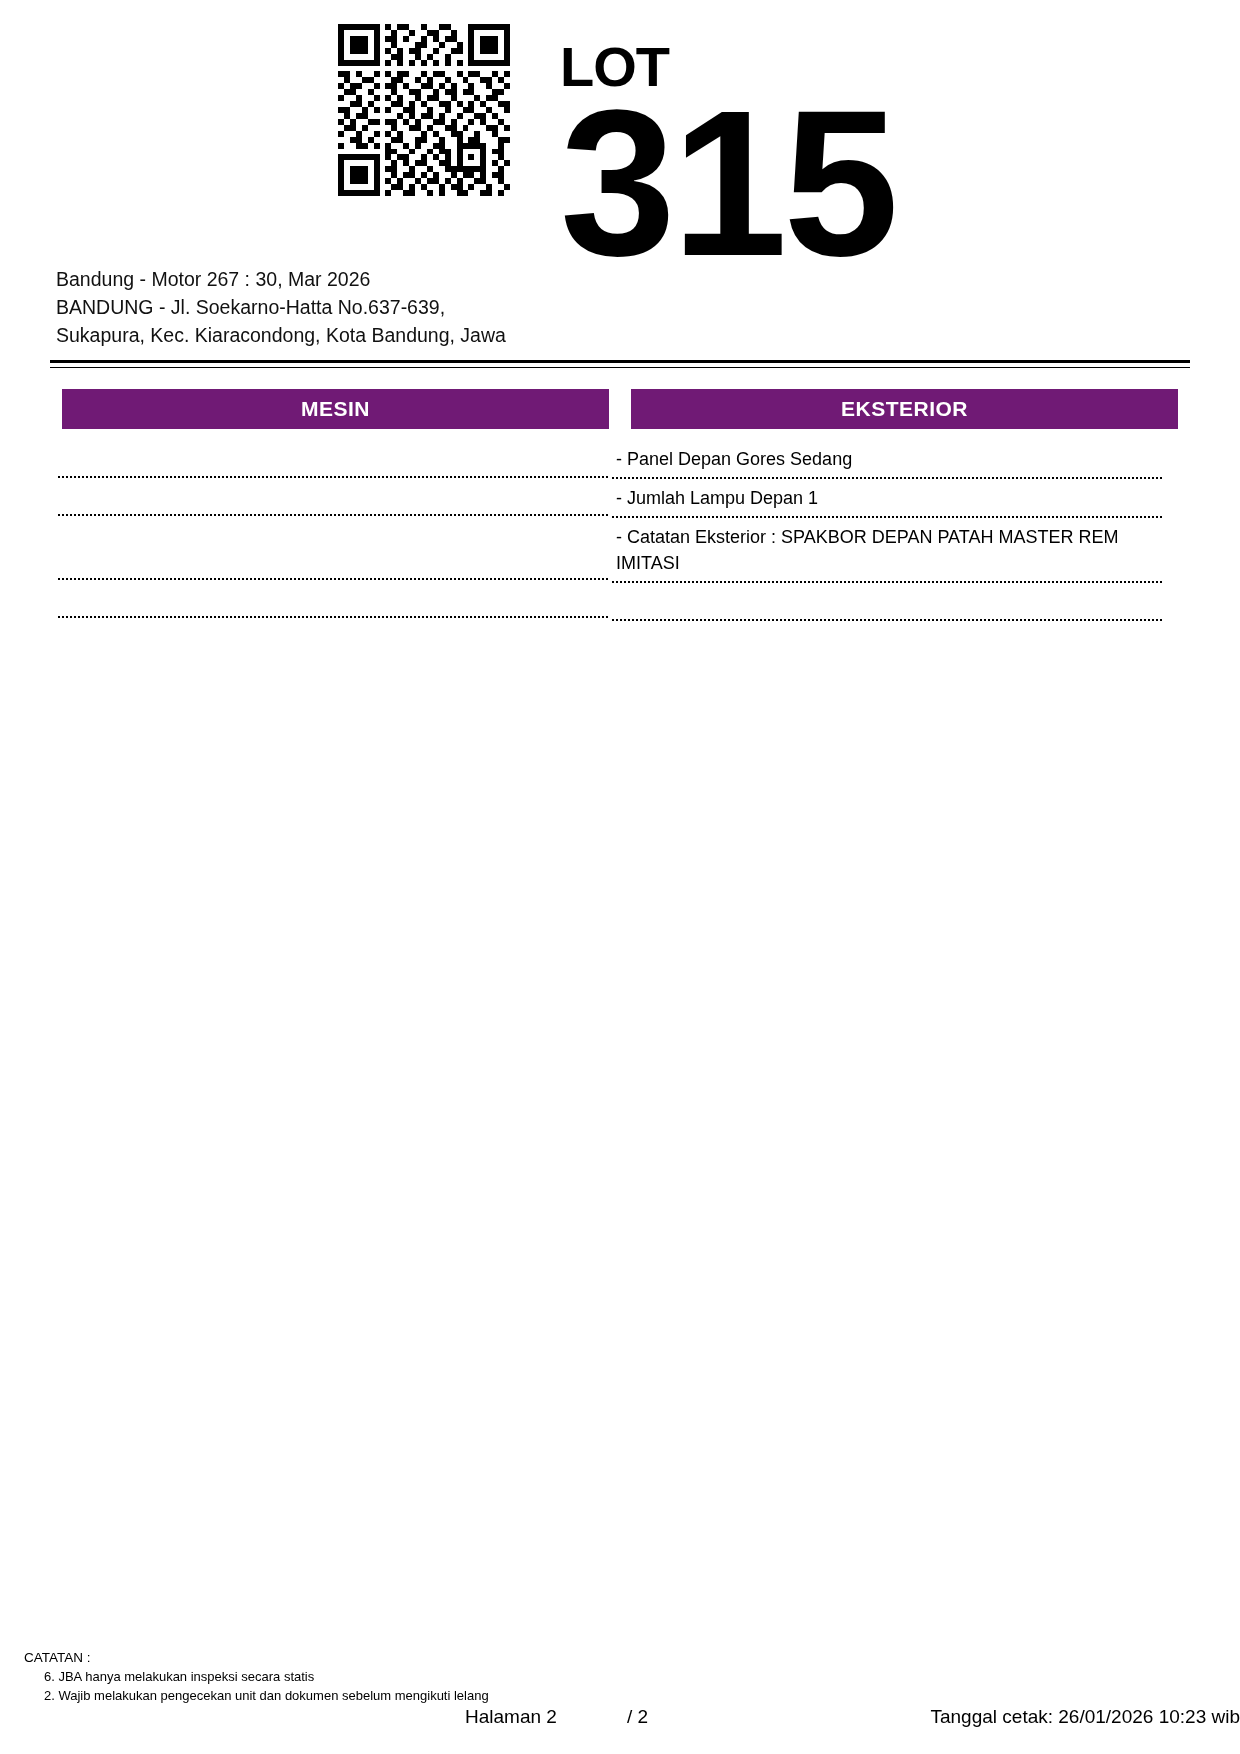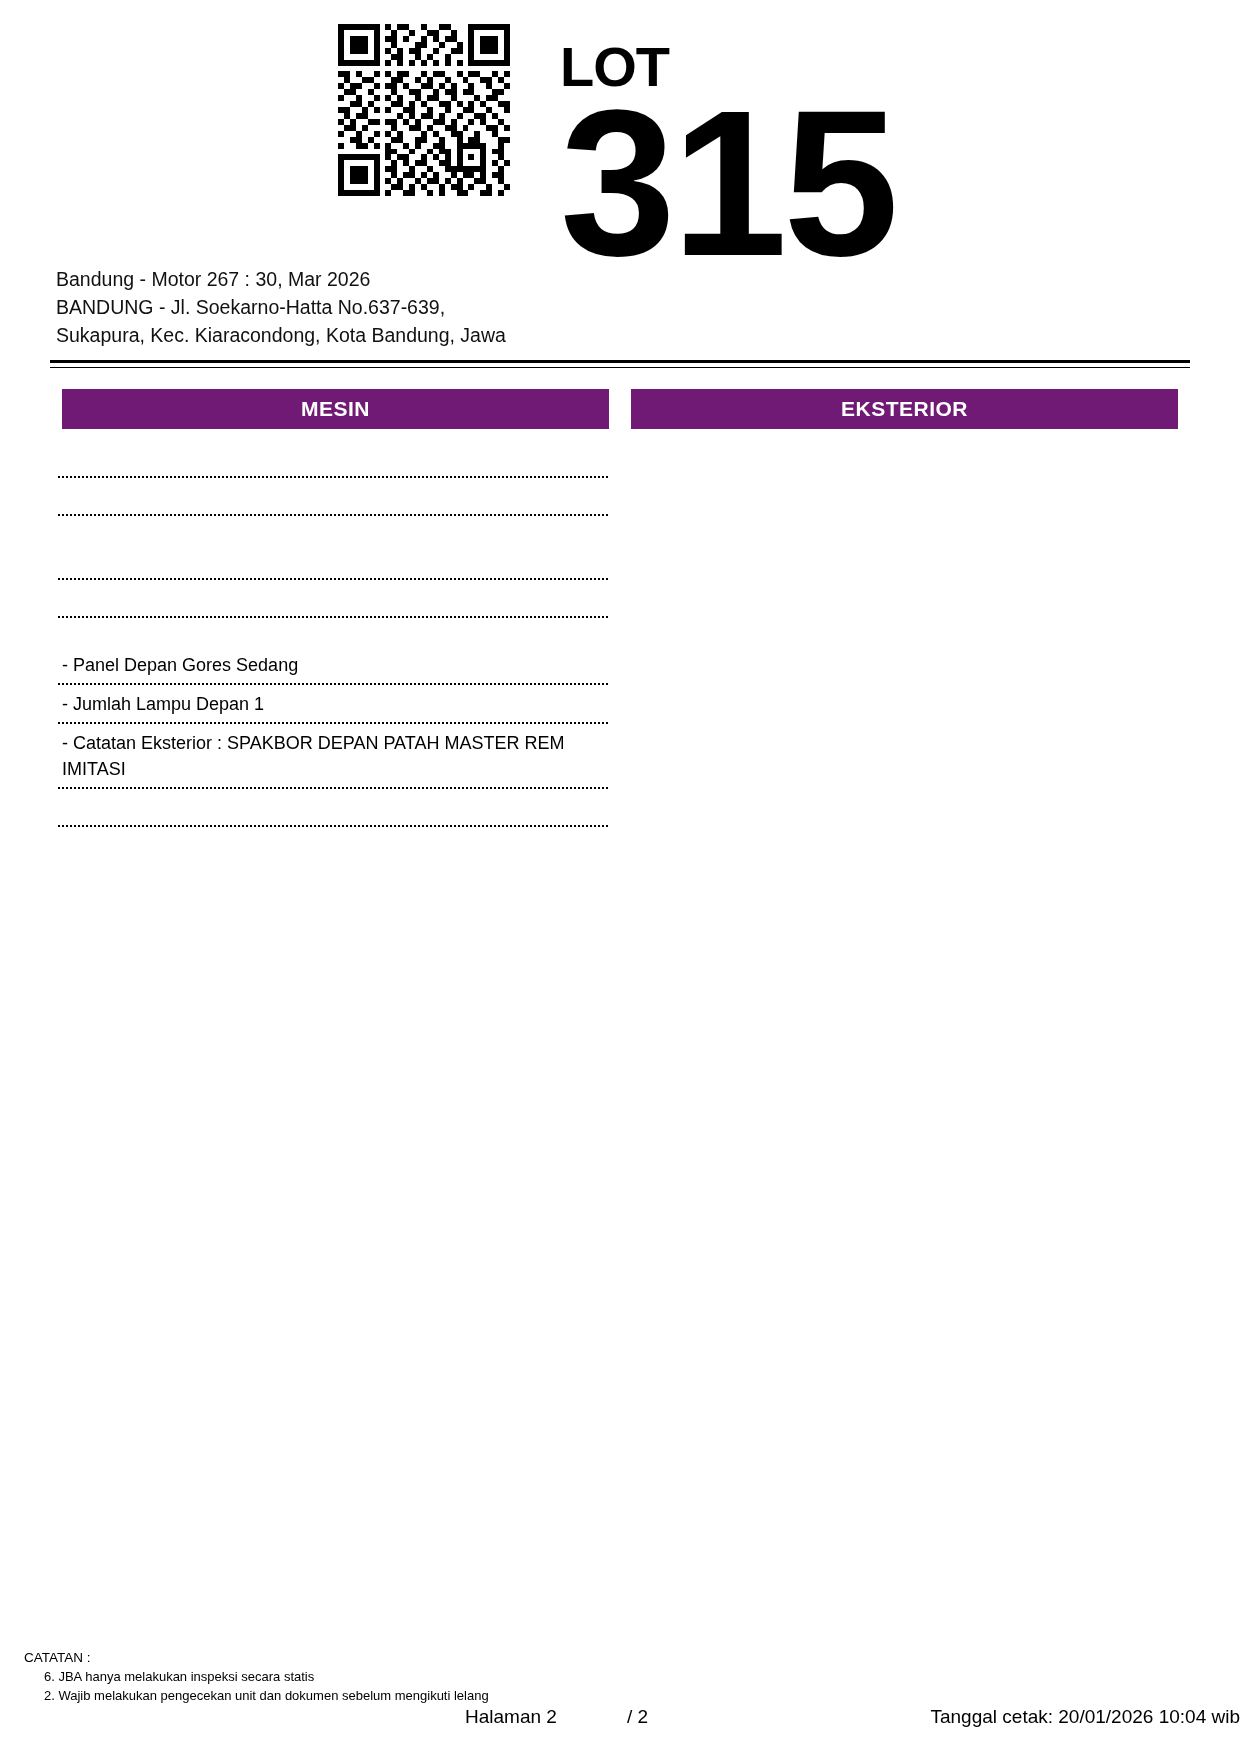--- a/index.html
+++ b/index.html
@@ -108,22 +108,21 @@
     flex: 1 1 0;
   }
 
   
   .columns {
     position: absolute;
     left: 58px;
     top: 440px;
     width: 1124px;
     display: flex;
-    gap: 28px;
-    flex-direction: column;
+    gap: 4px;
   }
   .col {
     width: 550px;
   }
   .row {
     border-bottom: 2px dotted #000;
     min-height: 38px;
     padding: 6px 4px 5px 4px;
     box-sizing: border-box;
     font-size: 18px;
@@ -469,16 +468,16 @@
     <ol>
       <li>6. JBA hanya melakukan inspeksi secara statis</li>
       <li>2. Wajib melakukan pengecekan unit dan dokumen sebelum mengikuti lelang</li>
     </ol>
   </div>
 
   <div class="footer-bottom">
     <div class="pager">
       <span>Halaman 2</span><span class="sep">/ 2</span>
     </div>
-    <div class="printdate">Tanggal cetak: 20/01/2026 10:04 wib</div>
+    <div class="printdate">Tanggal cetak: 26/01/2026 10:23 wib</div>
   </div>
 
 </div>
 
 </body></html>

